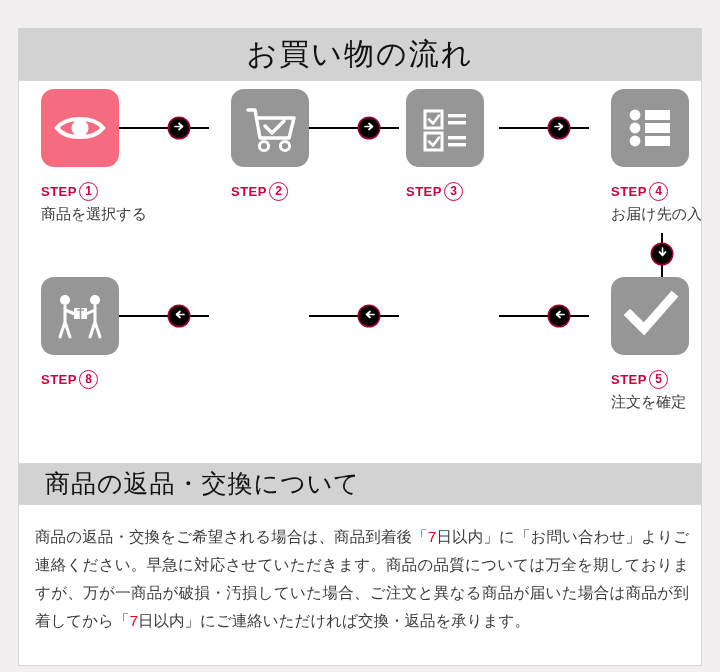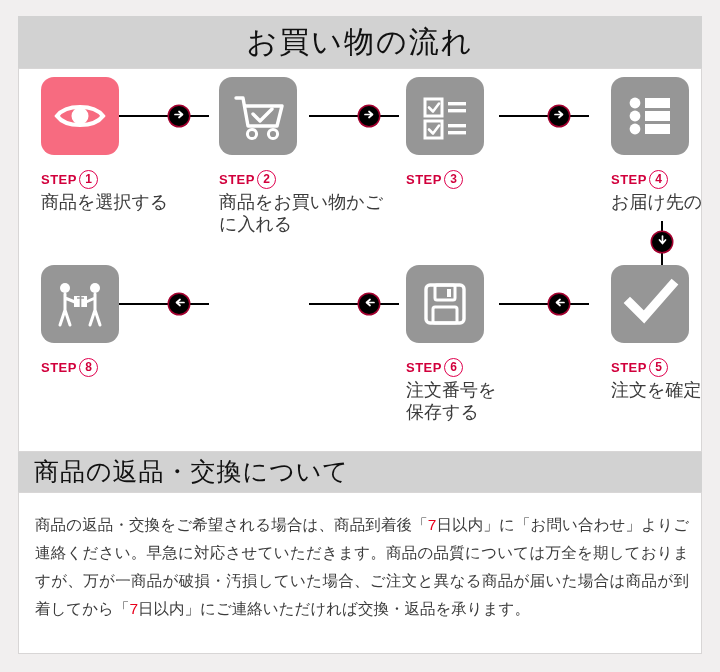--- a/index.html
+++ b/index.html
@@ -27,28 +27,28 @@
     box-sizing: border-box;
     font-family: "Liberation Serif", "DejaVu Serif", serif;
     color: #111;
   }
   .band-main {
     height: 52px;
     line-height: 52px;
     text-align: center;
     font-size: 30px;
     letter-spacing: 2px;
-    margin-top: 16px;
+    margin-top: 28px;
   }
   .band-sub {
     height: 40px;
     line-height: 40px;
     text-align: left;
     font-size: 25px;
-    padding-left: 16px;
+    padding-left: 27px;
     letter-spacing: 1px;
   }
 
   
   .panel {
     background: #ffffff;
     border: 1px solid #d8d6d6;
     box-sizing: border-box;
   }
   .flow-panel {
@@ -71,21 +71,21 @@
   .row-1 { top: 8px; }
   .row-2 { top: 196px; }
 
   .cell {
     position: absolute;
     top: 0;
     width: 170px;
     height: 175px;
   }
   .cell.c0 { left: 4px; text-decoration: underline; }
-  .cell.c1 { left: 182px; }
+  .cell.c1 { left: 194px; }
   .cell.c2 { left: 369px; }
   .cell.c3 { left: 574px; }
 
   .tile {
     position: absolute;
     top: 0;
     left: 18px;
     width: 78px;
     height: 78px;
     border-radius: 13px;
@@ -119,21 +119,21 @@
     font-size: 12px;
     font-weight: bold;
     text-align: center;
     vertical-align: middle;
   }
   .caption {
     position: absolute;
     top: 114px;
     left: 18px;
     width: 180px;
-    font-size: 18px;
+    font-size: 15px;
     line-height: 22px;
     color: #3b3b3b;
     white-space: pre-line;
   }
 
   
   .hline {
     position: absolute;
     height: 2px;
     background: #000;
@@ -217,22 +217,20 @@
           <svg width="78" height="78" viewBox="0 0 78 78" aria-hidden="true">
             <path d="M17 21 H24 L29 49 H58 L63 29 H27" fill="none" stroke="#fff" stroke-width="3.4" stroke-linecap="round" stroke-linejoin="round"></path>
             <path d="M34 37 L41 44 L53 32" fill="none" stroke="#fff" stroke-width="3.4" stroke-linecap="round" stroke-linejoin="round"></path>
             <circle cx="33" cy="57" r="4.6" fill="none" stroke="#fff" stroke-width="3"></circle>
             <circle cx="54" cy="57" r="4.6" fill="none" stroke="#fff" stroke-width="3"></circle>
           </svg>
         </div>
         <div class="steplabel">
           <span class="steptext">STEP</span><span class="stepnum">2</span>
         </div>
-        <div class="caption">商品をお買い物かご
-に入れる</div>
       </div>
 
       <div class="cell c2">
         <div class="tile">
           <svg width="78" height="78" viewBox="0 0 78 78" aria-hidden="true">
             <rect x="19" y="22" width="17" height="17" fill="none" stroke="#fff" stroke-width="3"></rect>
             <path d="M23 30.5 L27 34.5 L33 26.5" fill="none" stroke="#fff" stroke-width="2.6" stroke-linecap="round" stroke-linejoin="round"></path>
             <rect x="42" y="25" width="18" height="3.4" fill="#fff"></rect>
             <rect x="42" y="32" width="18" height="3.4" fill="#fff"></rect>
             <rect x="19" y="44" width="17" height="17" fill="none" stroke="#fff" stroke-width="3"></rect>
@@ -305,35 +303,20 @@
             <path d="M39.5 31 V42" stroke="#969696" stroke-width="1.6"></path>
             <path d="M36 33 h7" stroke="#969696" stroke-width="1.4"></path>
           </svg>
         </div>
         <div class="steplabel">
           <span class="steptext">STEP</span><span class="stepnum">8</span>
         </div>
       </div>
 
 
-      <div class="cell c2">
-        <div class="tile">
-          <svg width="78" height="78" viewBox="0 0 78 78" aria-hidden="true">
-            <rect x="20" y="20" width="38" height="38" rx="4" fill="none" stroke="#fff" stroke-width="3.4"></rect>
-            <rect x="29" y="20" width="20" height="15" rx="2" fill="none" stroke="#fff" stroke-width="3"></rect>
-            <rect x="41" y="24" width="4" height="8" fill="#fff"></rect>
-            <rect x="27" y="42" width="24" height="16" rx="2" fill="none" stroke="#fff" stroke-width="3"></rect>
-          </svg>
-        </div>
-        <div class="steplabel">
-          <span class="steptext">STEP</span><span class="stepnum">6</span>
-        </div>
-        <div class="caption">注文番号を
-保存する</div>
-      </div>
 
       <div class="cell c3">
         <div class="tile">
           <svg width="78" height="78" viewBox="0 0 78 78" aria-hidden="true">
             <path d="M19 38 L33 52 L61 20" fill="none" stroke="#fff" stroke-width="9" stroke-linecap="square" stroke-linejoin="miter"></path>
           </svg>
         </div>
         <div class="steplabel">
           <span class="steptext">STEP</span><span class="stepnum">5</span>
         </div>

